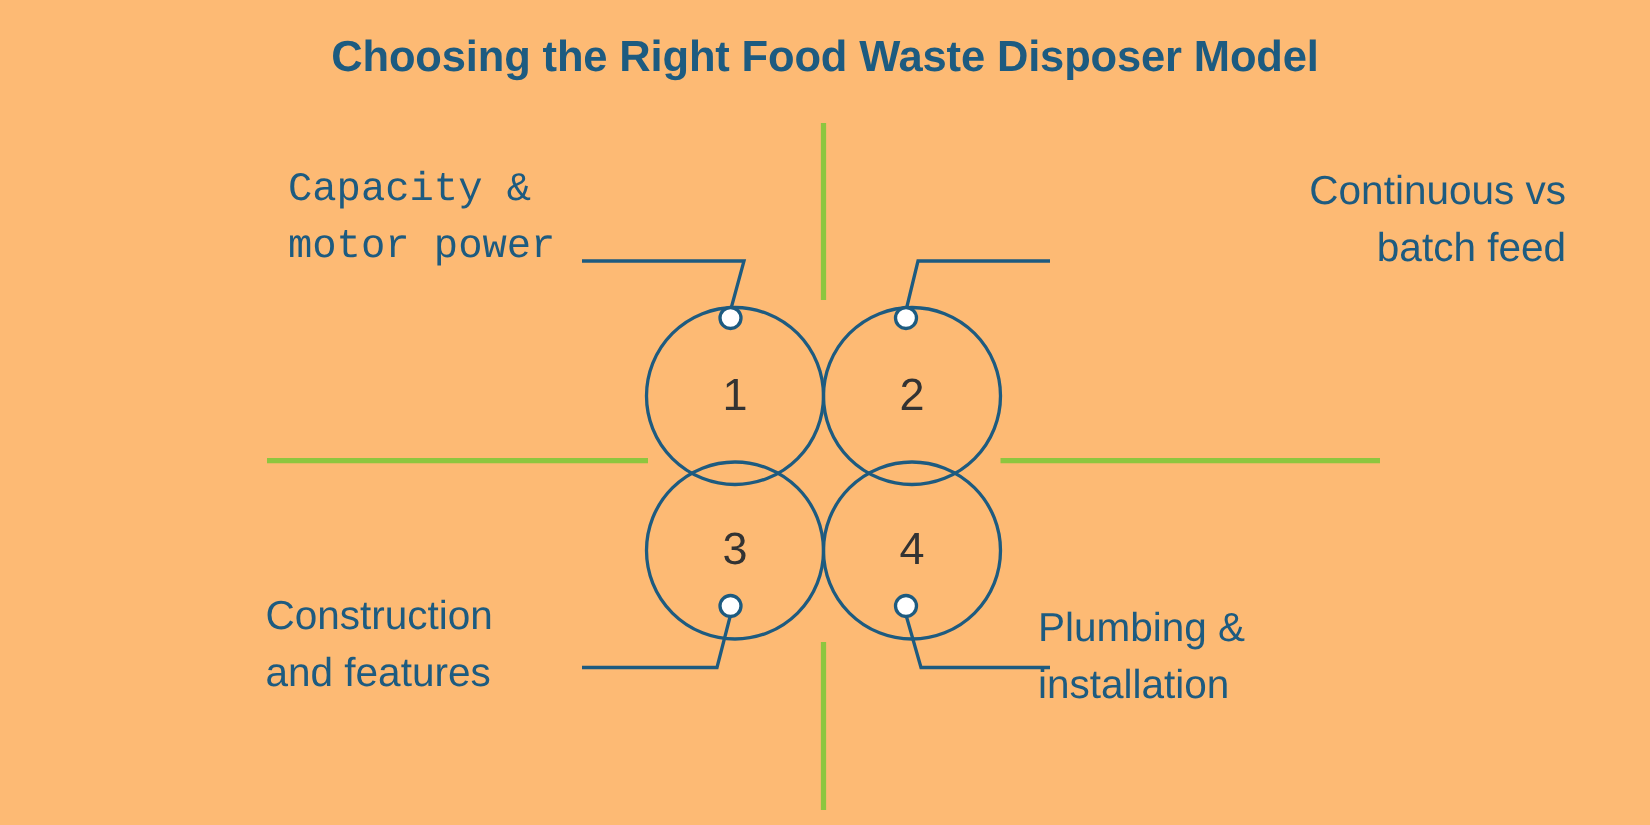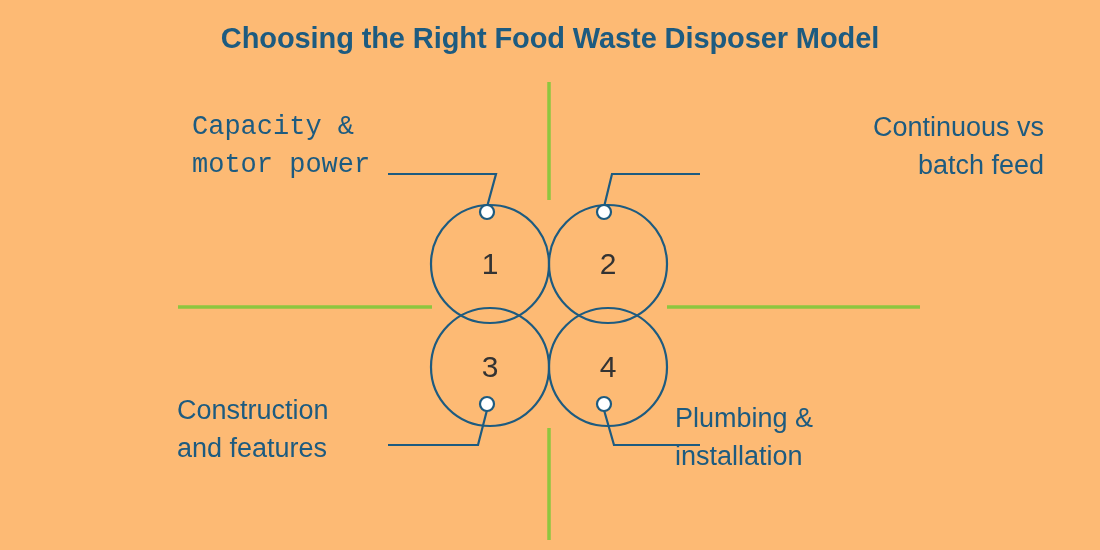--- a/index.html
+++ b/index.html
@@ -51,21 +51,21 @@
     text-align: right;
   }
   #label-3 {
     left: 160px;
     top: 391px;
     width: 330px;
     text-align: left;
     margin-left: 17px;
   }
   #label-4 {
-    left: 675px;
+    left: 692px;
     top: 399px;
     width: 340px;
     text-align: left;
   }
   #diagram-svg {
     position: absolute;
     left: 0;
     top: 0;
     width: 1100px;
     height: 550px;

